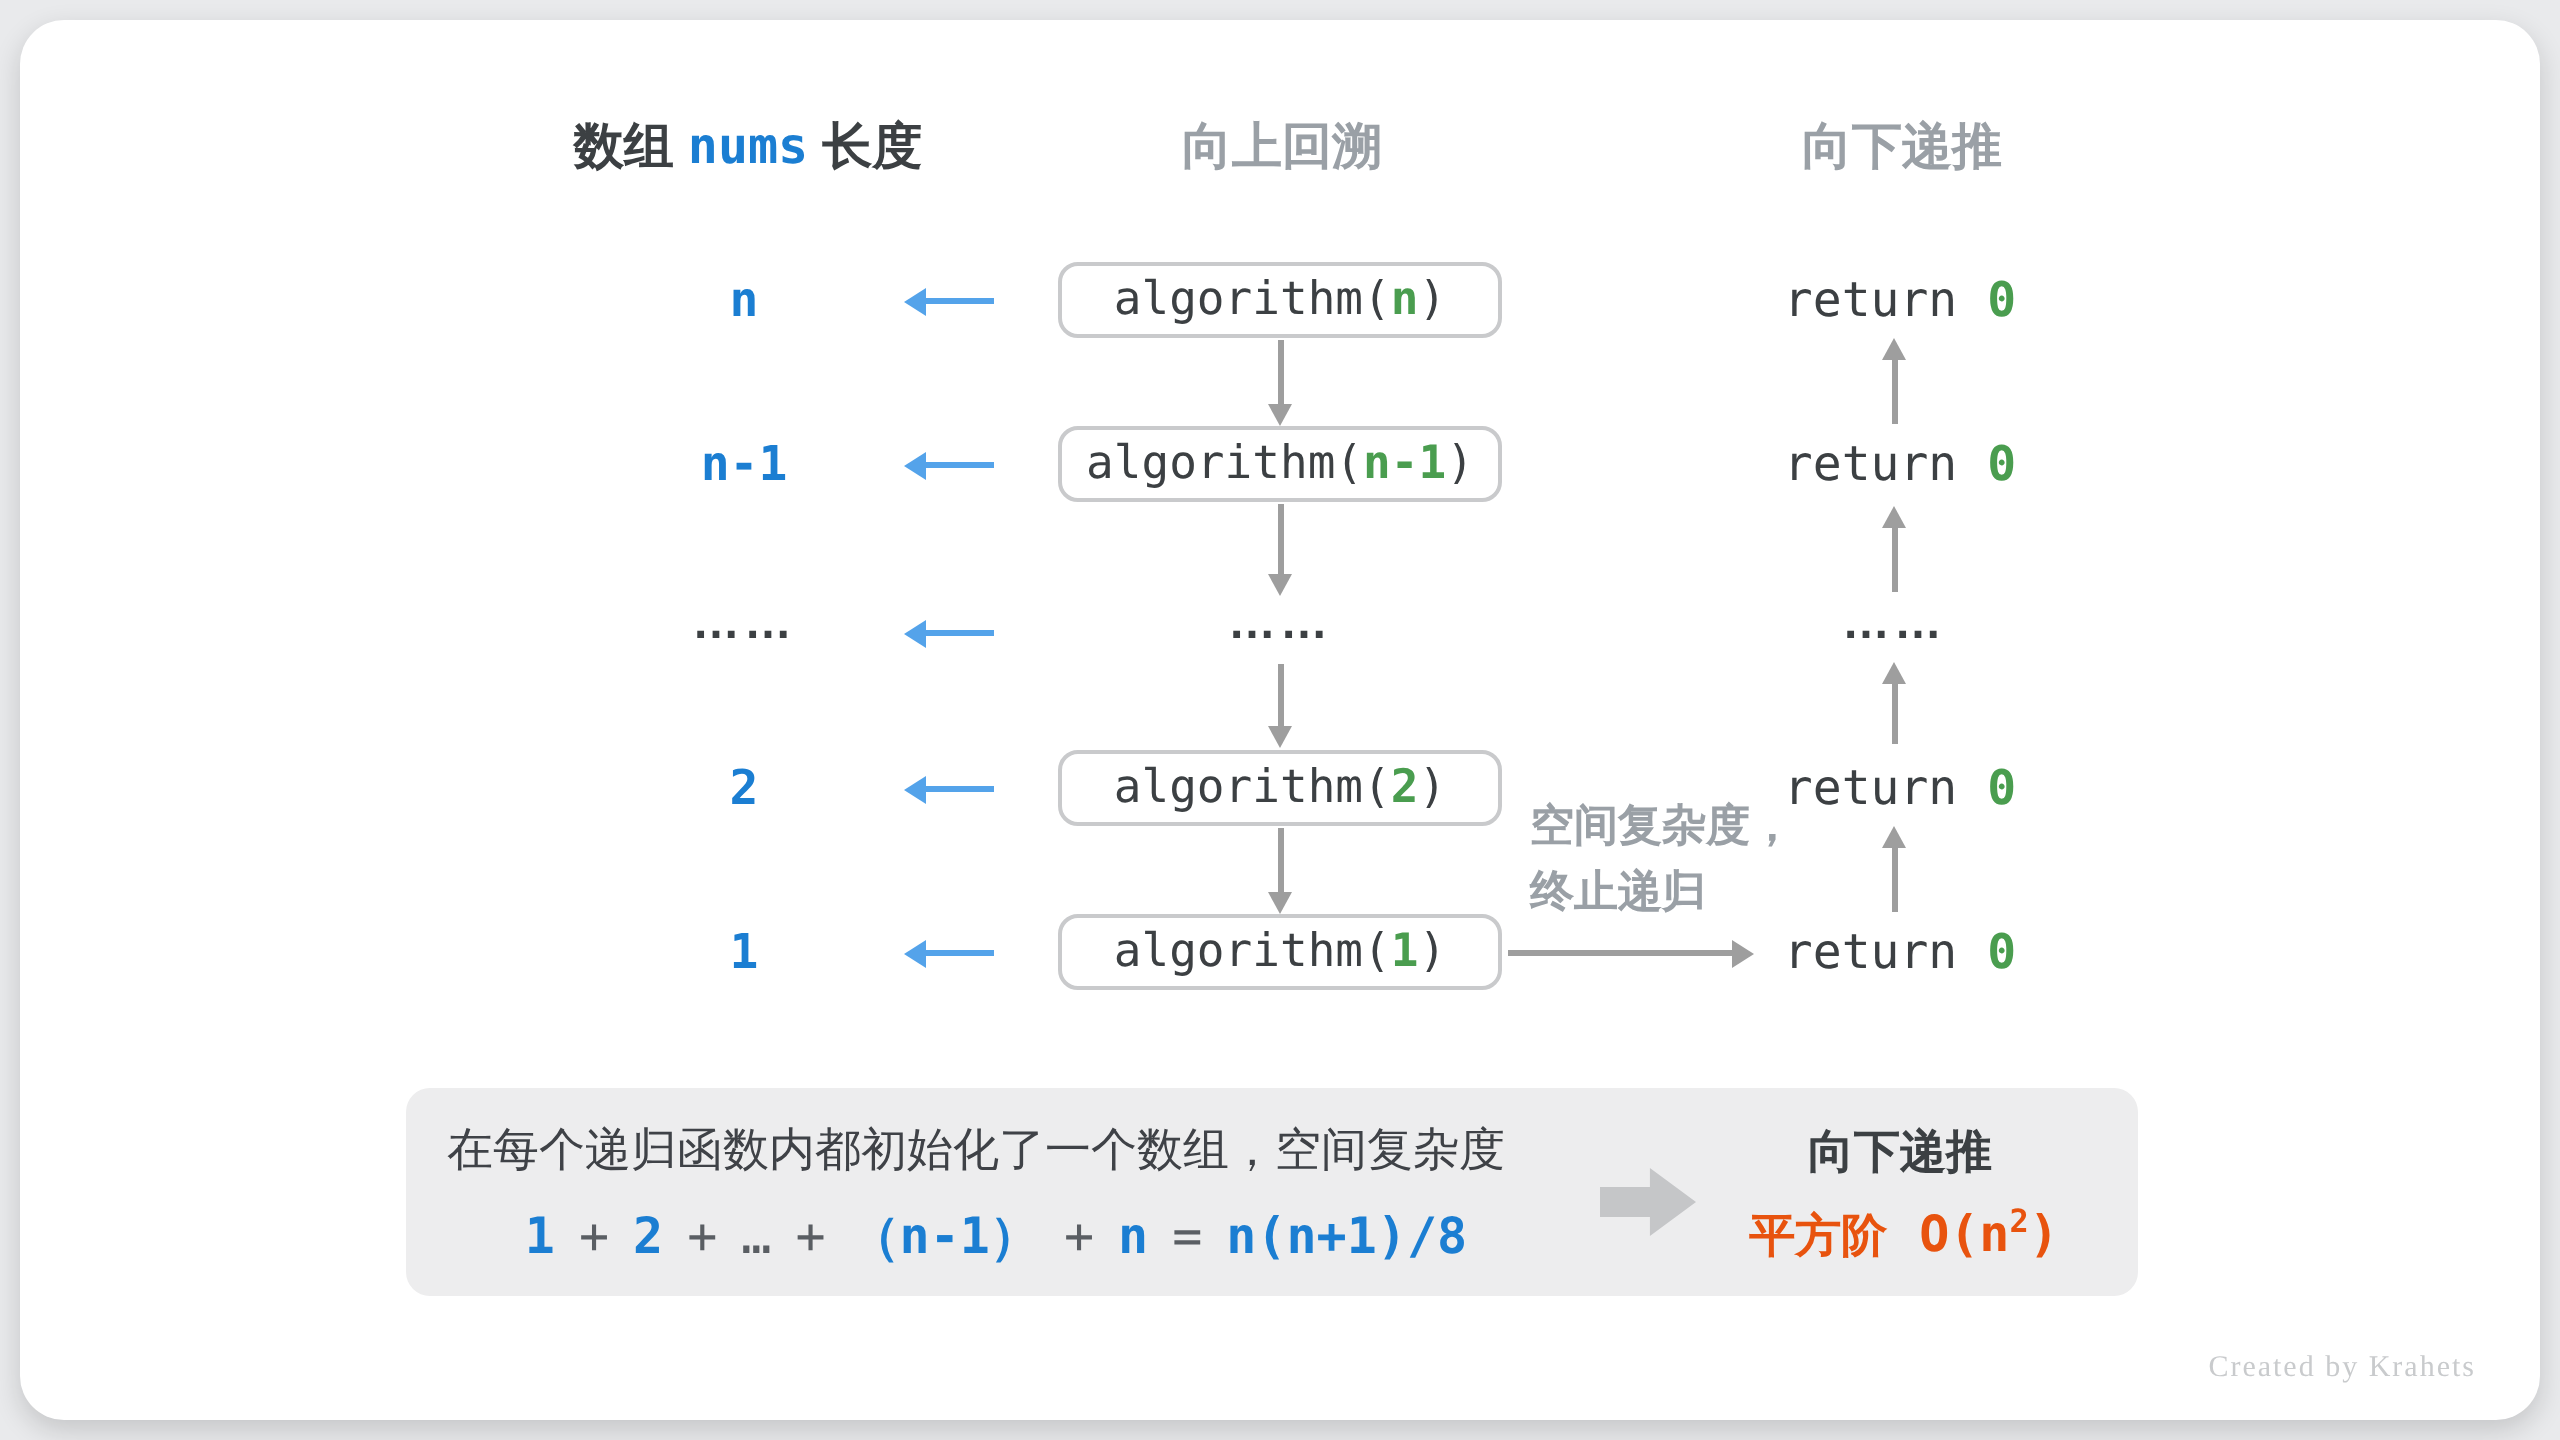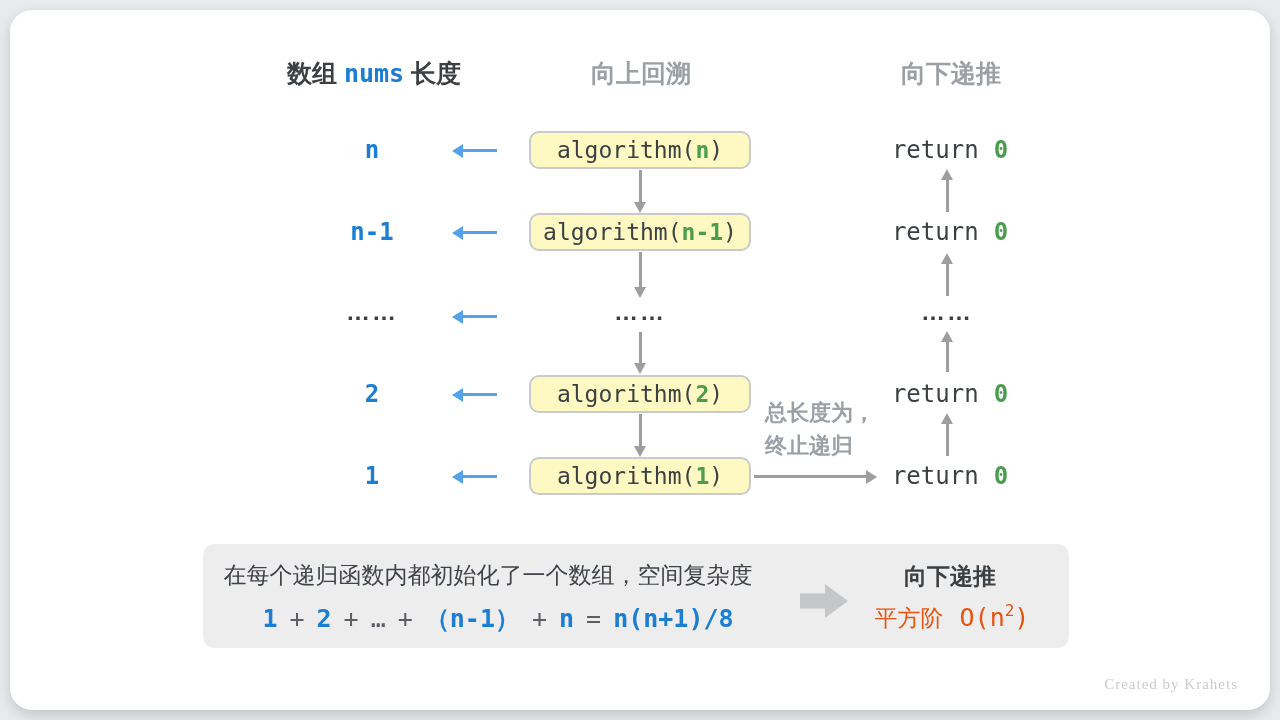--- a/index.html
+++ b/index.html
@@ -9,21 +9,21 @@
         border-radius:22px;box-shadow:0 5px 14px rgba(0,0,0,0.16);}
   .stage{position:absolute;left:0;top:0;width:1280px;height:720px;}
   .abs{position:absolute;}
   .cc{transform:translate(-50%,-50%);}
   .hdr{font-weight:bold;font-size:25px;color:#9aa0a6;white-space:nowrap;}
   .hdr-dark{color:#3c4043;}
   .hdr .code{font-family:"DejaVu Sans Mono","Liberation Mono",monospace;color:#1b7ed2;margin:0 7px;}
   .lbl{font-family:"DejaVu Sans Mono","Liberation Mono",monospace;font-weight:bold;font-size:24px;
        color:#1b7ed2;white-space:nowrap;}
   .dots{font-weight:bold;font-size:24px;color:#3c4043;letter-spacing:2px;white-space:nowrap;}
-  .callbox{width:222px;height:38px;background:#fef9c3;border:2px solid #c9cacc;border-radius:10px;
+  .callbox{width:222px;height:38px;background:#ffffff;border:2px solid #c9cacc;border-radius:10px;
            box-sizing:border-box;display:flex;align-items:center;justify-content:center;
            font-family:"DejaVu Sans Mono","Liberation Mono",monospace;font-size:23px;color:#3c4043;
            white-space:nowrap;}
   .arg{color:#4a9d4f;font-weight:bold;}
   .ret{font-family:"DejaVu Sans Mono","Liberation Mono",monospace;font-size:24px;color:#3c4043;
        white-space:nowrap;display:flex;align-items:baseline;}
   .zero{color:#4a9d4f;font-weight:bold;margin-left:15px;}
   
   .varrow{position:absolute;width:3px;background:#9e9e9e;}
   .varrow.down::after{content:"";position:absolute;bottom:-10px;left:-5px;width:0;height:0;
@@ -41,21 +41,21 @@
   .trigger{font-weight:bold;font-size:22px;color:#9aa0a6;line-height:33px;white-space:nowrap;}
   .panel{position:absolute;left:203px;top:544px;width:866px;height:104px;background:#ededee;border-radius:12px;}
   .sline1{font-size:23px;color:#3f4247;white-space:nowrap;}
   .formula{display:flex;align-items:baseline;white-space:nowrap;
            font-family:"DejaVu Sans Mono","Liberation Mono",monospace;font-size:25px;font-weight:bold;}
   .f-num{color:#1b7ed2;margin:0 6px;}
   .f-op{color:#5a5e63;font-weight:500;margin:0 6px;}
   .blockarrow{width:48px;height:34px;background:#c5c6c8;
       clip-path:polygon(0 28%,52% 28%,52% 0,100% 50%,52% 100%,52% 72%,0 72%);}
   .sctitle{font-weight:bold;font-size:23px;color:#3c4043;white-space:nowrap;}
-  .complexity{color:#e8530e;font-weight:normal;font-size:23px;white-space:nowrap;display:flex;align-items:baseline;}
+  .complexity{color:#e8530e;font-weight:bold;font-size:23px;white-space:nowrap;display:flex;align-items:baseline;}
   .complexity .bigo{font-family:"DejaVu Sans Mono","Liberation Mono",monospace;font-size:25px;margin-left:16px;text-align:center;}
   .complexity sup{font-size:16px;line-height:0;}
   .credit{position:absolute;right:42px;top:676px;
       font-family:Liberation Serif, serif;font-size:15px;color:#c9cbcd;letter-spacing:1px;}
 </style>
 </head>
 <body>
 
 <div class="card"></div>
 
@@ -125,21 +125,21 @@
   <div class="varrow down" style="left:639px;top:332px;height:32px;"></div>
   <div class="varrow down" style="left:639px;top:414px;height:33px;"></div>
 
   <div class="varrow up" style="left:946px;top:179px;height:33px;"></div>
   <div class="varrow up" style="left:946px;top:263px;height:33px;"></div>
   <div class="varrow up" style="left:946px;top:341px;height:31px;"></div>
   <div class="varrow up" style="left:946px;top:423px;height:33px;"></div>
 
   <div class="rarrow" style="left:754px;top:475px;width:112px;"></div>
   <div class="abs trigger" style="left:765px;top:396px;">
-    <div>总长度为，</div>
+    <div>空间复杂度，</div>
     <div>终止递归</div>
   </div>
 
   <div class="panel"></div>
   <div class="abs cc sline1" style="left:488px;top:575px;">在每个递归函数内都初始化了一个数组，空间复杂度</div>
   <div class="abs cc formula" style="left:498px;top:618px;">
     <span class="f-num">1</span>
     <span class="f-op">+</span>
     <span class="f-num">2</span>
     <span class="f-op">+</span>

